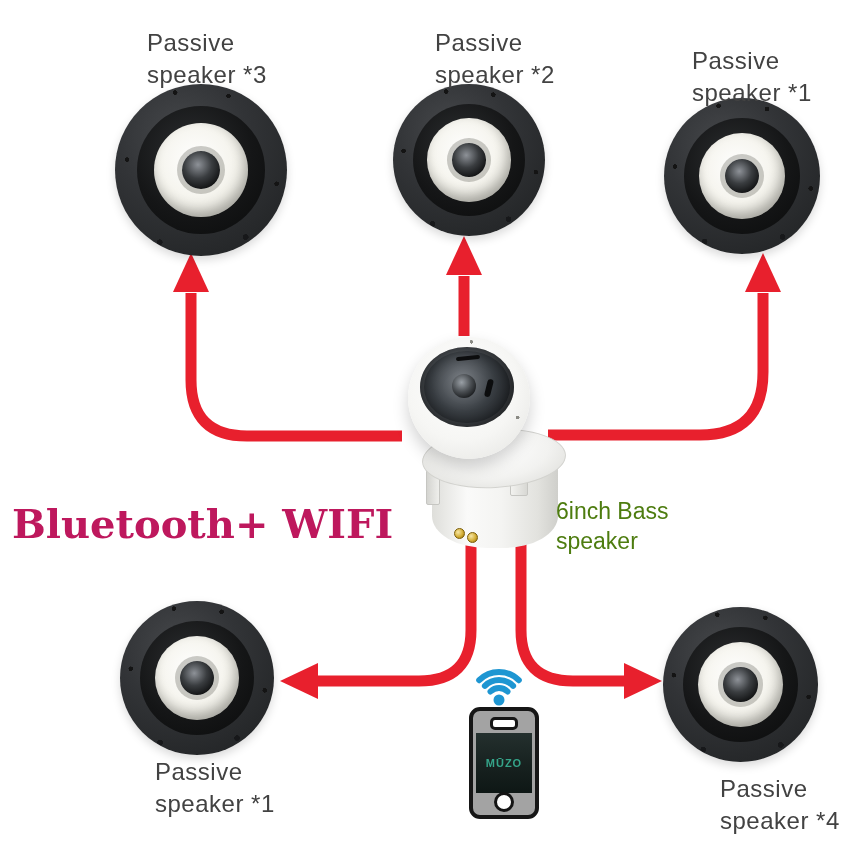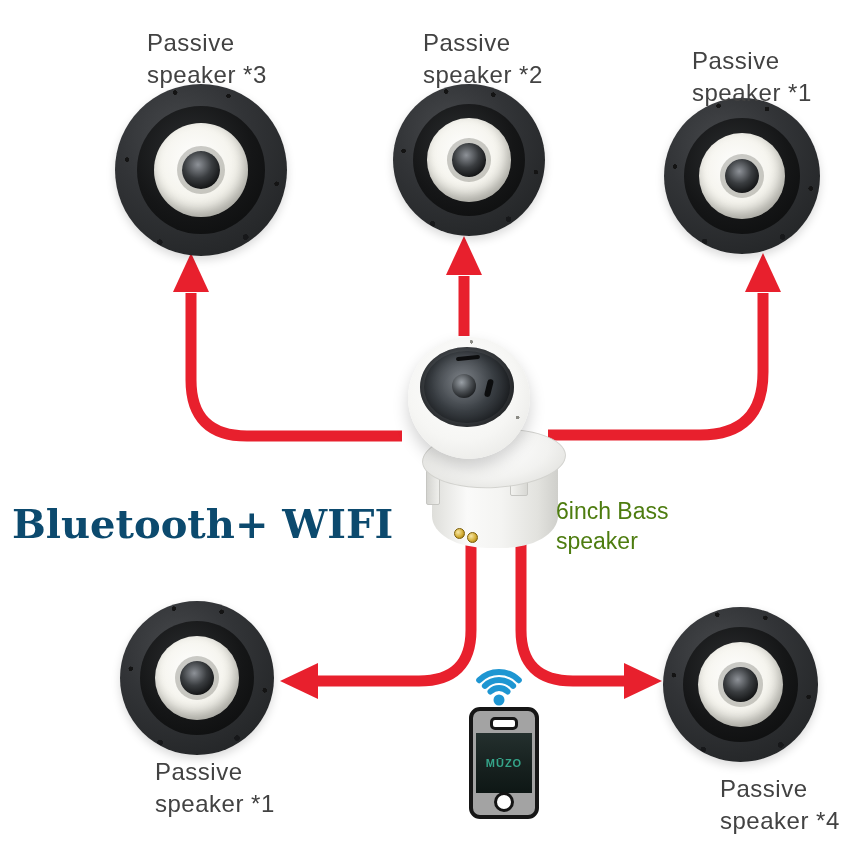--- a/index.html
+++ b/index.html
@@ -43,21 +43,21 @@
   .plabel{
     position:absolute;z-index:6;width:142px;
     font-size:24px;line-height:32px;color:#424242;letter-spacing:0.5px;
   }
   .bass-label{
     position:absolute;z-index:6;width:128px;left:556px;top:496px;
     font-size:23px;line-height:30px;color:#4d7c0f;
   }
   .bt-label{
     position:absolute;z-index:6;left:12px;top:500px;
-    font-family:"DejaVu Serif", serif;font-weight:700;font-size:40px;color:#0c4a6e;
+    font-family:"DejaVu Serif", serif;font-weight:700;font-size:40px;color:#be185d;
   }
 
   
   .bass{position:absolute;left:390px;top:320px;width:200px;height:240px;z-index:4;}
   .bass-body{
     position:absolute;left:42px;top:138px;width:126px;height:90px;
     border-radius:0 0 55px 55px / 0 0 32px 32px;
     background:linear-gradient(90deg,#dededa 0%,#fafaf9 28%,#f4f4f2 55%,#e2e2de 84%,#cfcfcb 100%);
   }
   .bass-tab-left{
@@ -202,21 +202,21 @@
     <div class="bass-disc">
       <div class="bass-cone">
         <div class="bass-slot-top"></div>
         <div class="bass-slot-right"></div>
       </div>
       <div class="bass-cap"></div>
     </div>
   </div>
 
   <div class="plabel" style="left:147px;top:27px">Passive speaker *3</div>
-  <div class="plabel" style="left:423px;top:27px">Passive speaker *2</div>
+  <div class="plabel" style="left:435px;top:27px">Passive speaker *2</div>
   <div class="plabel" style="left:692px;top:45px">Passive speaker *1</div>
   <div class="plabel" style="left:155px;top:756px">Passive speaker *1</div>
   <div class="plabel" style="left:720px;top:773px">Passive speaker *4</div>
 
   <div class="bass-label">6inch Bass speaker</div>
 
   <div class="bt-label">Bluetooth+ WIFI</div>
 
   <svg class="wifi" width="54" height="44" viewBox="0 0 54 44">
     <circle cx="27" cy="38" r="5.5" fill="#1e96d2"></circle>

